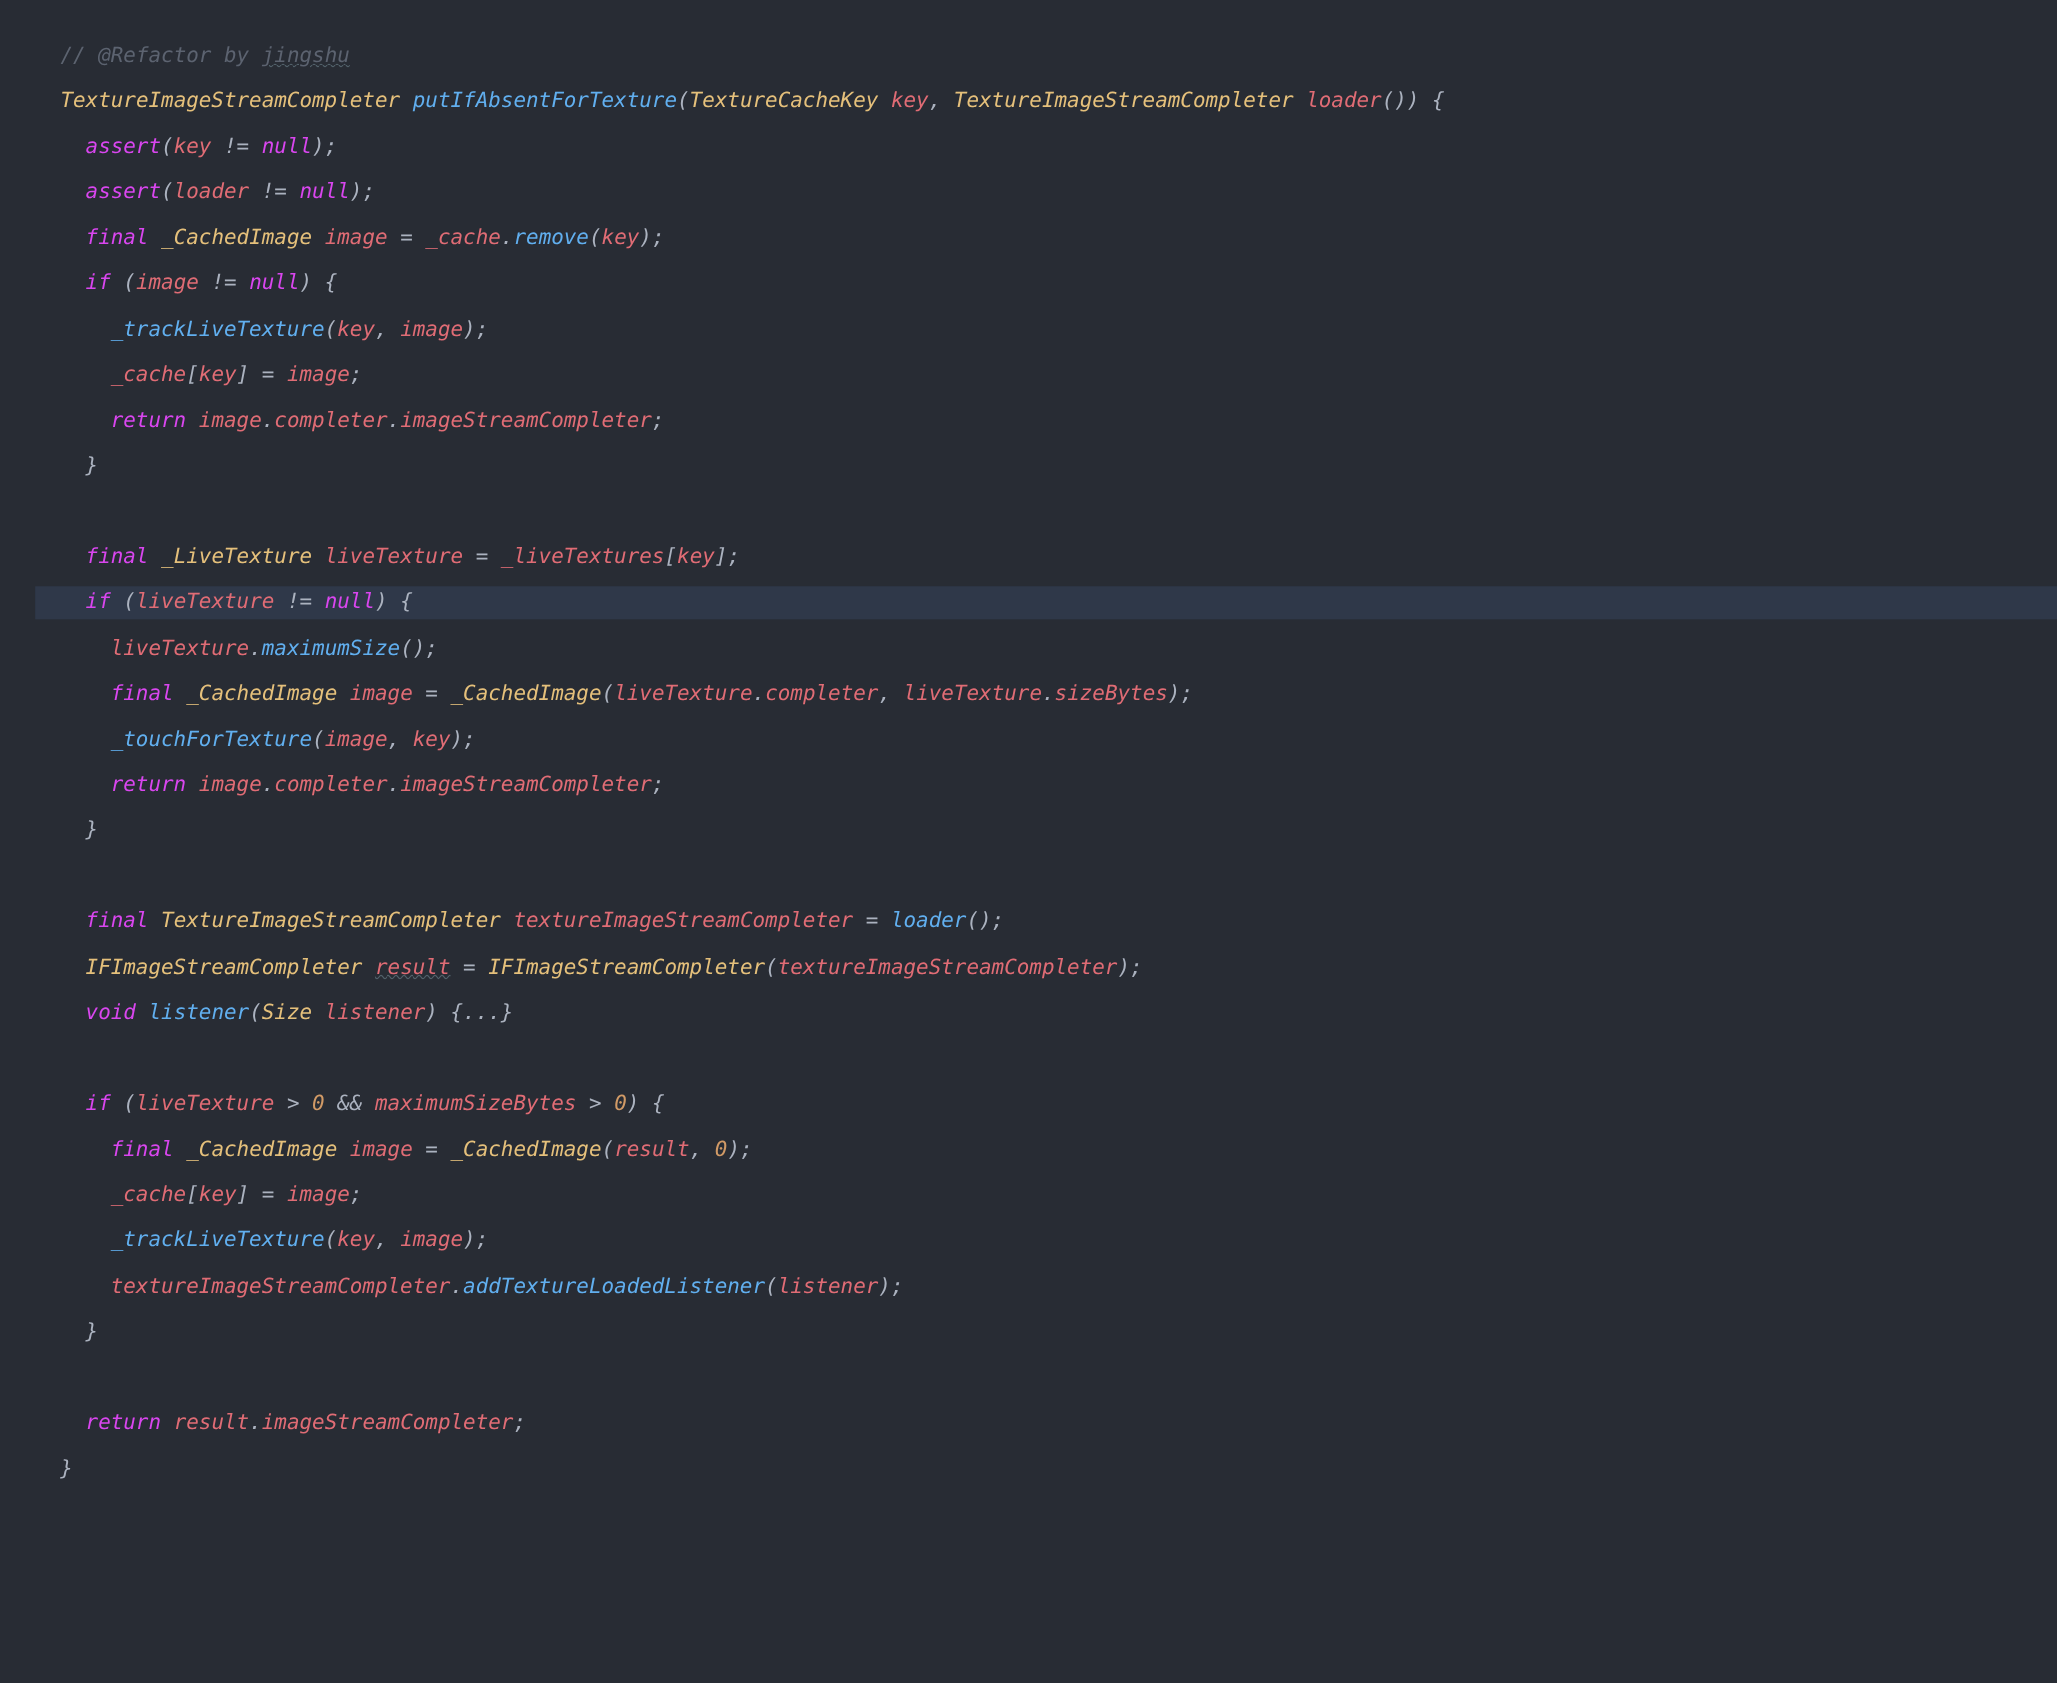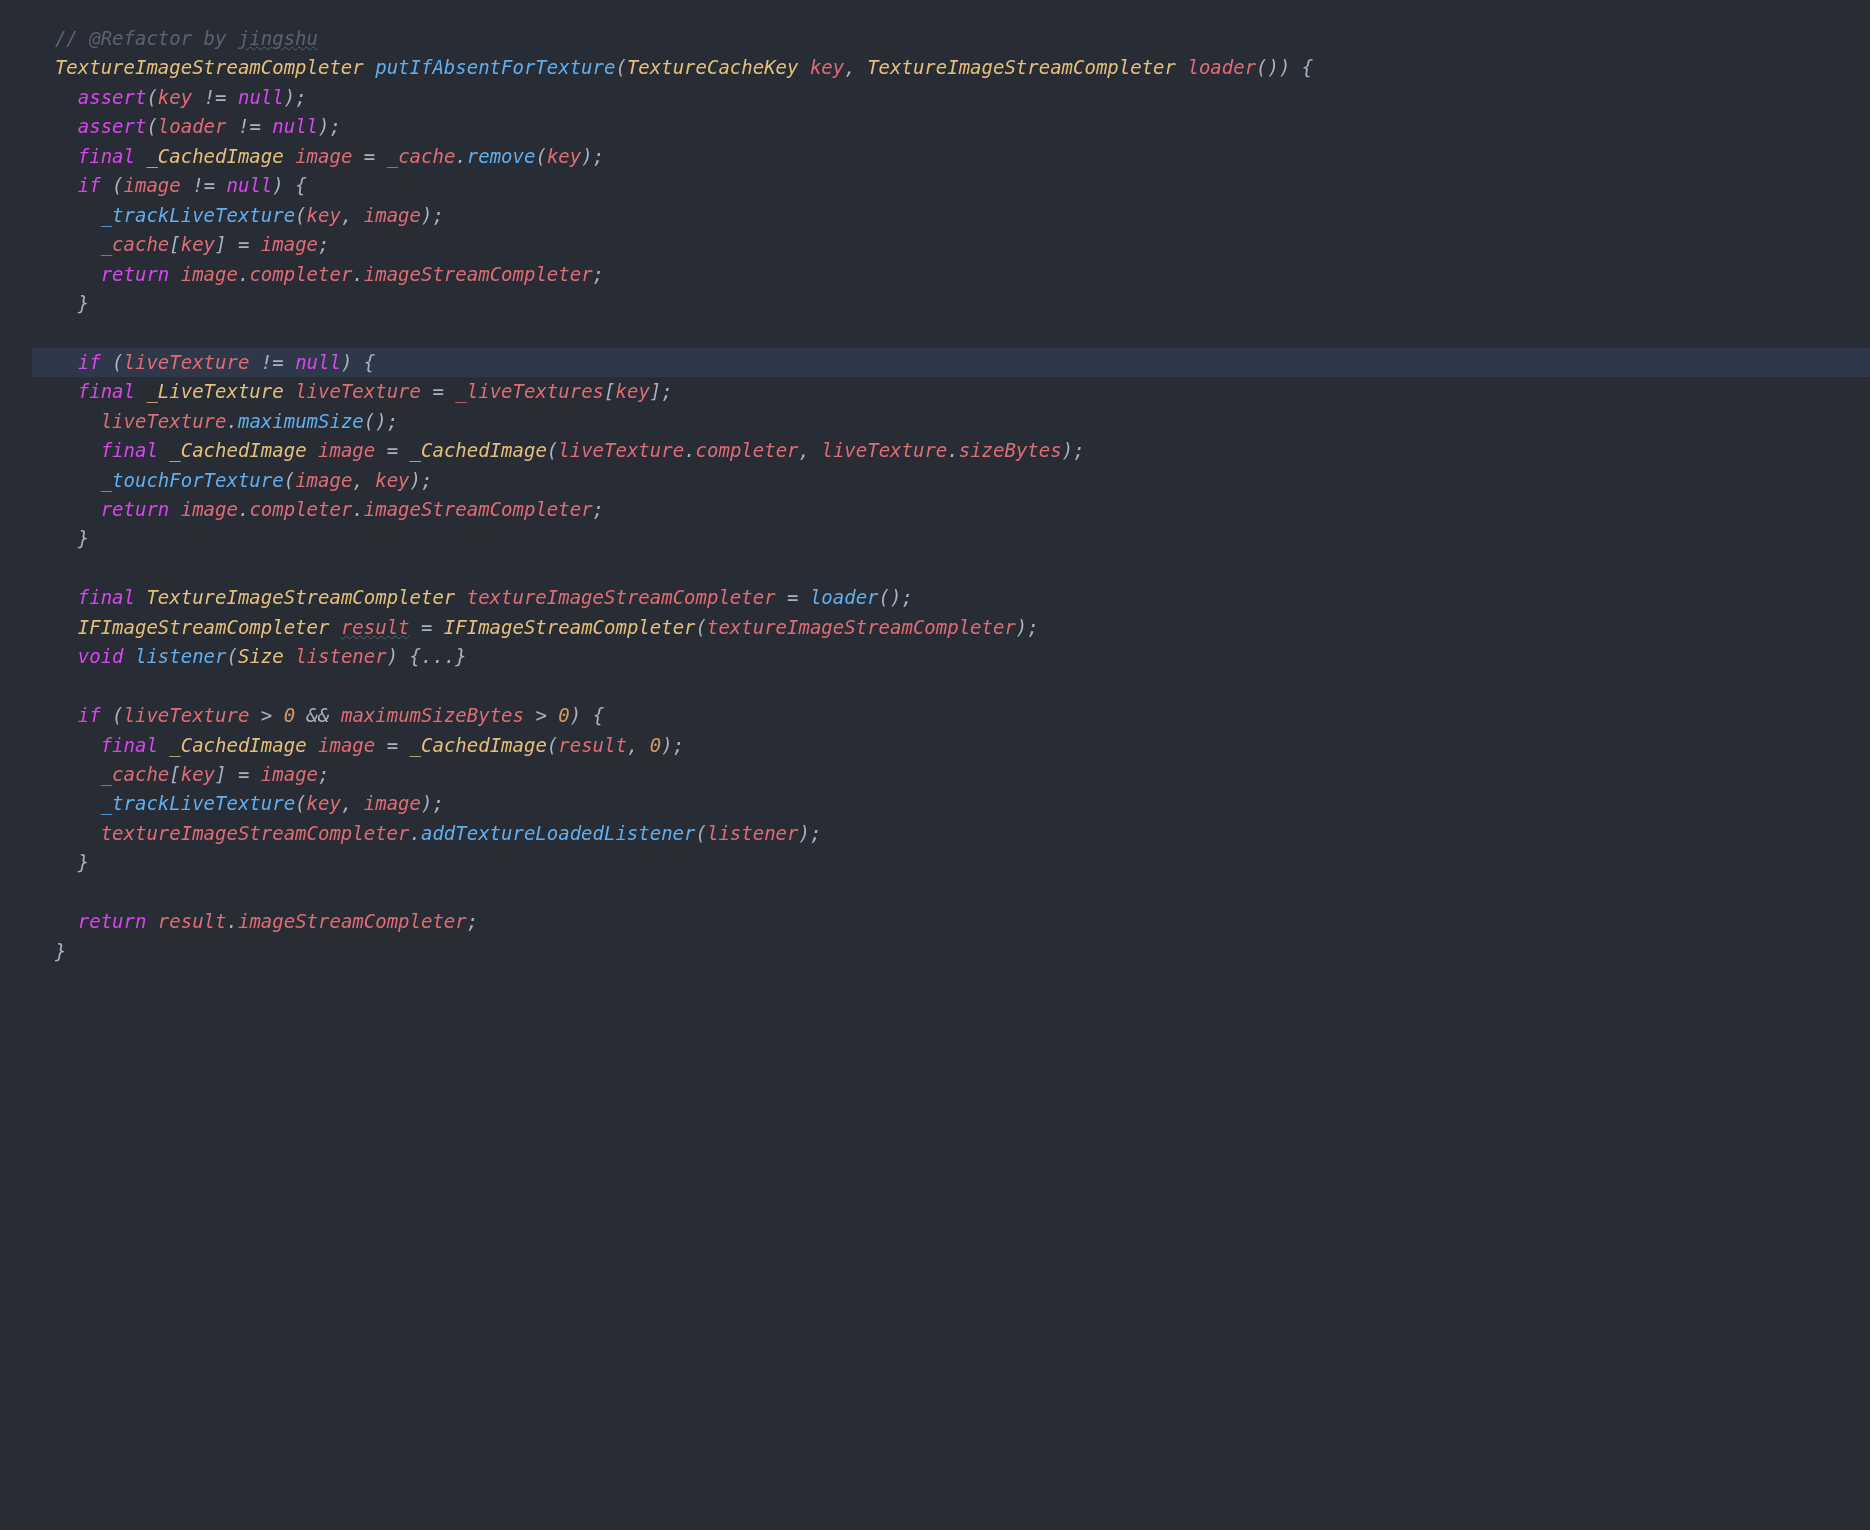--- a/index.html
+++ b/index.html
@@ -11,20 +11,21 @@
     font-style: italic;
     padding: 24px 0 24px 32px;
     color: #bbbbbb;
     width: 1870px;
     height: 1530px;
     overflow: hidden;
   }
   .code-line {
     white-space: pre;
     position: relative;
+    margin-top: 12px;
   }
   .highlighted {
     background: rgba(60, 80, 115, 0.35);
     display: block;
   }
   .cmt   { color: #5c6370; font-style: italic; }
   .kw    { color: #d946ef; }                 
   .type  { color: #e5c07b; }                 
   .fn    { color: #61afef; }                 
   .ident { color: #e06c75; }                 
@@ -42,22 +43,22 @@
     <div class="code-line"><span class="plain">  </span><span class="type">TextureImageStreamCompleter</span><span class="plain"> </span><span class="fn">putIfAbsentForTexture</span><span class="punc">(</span><span class="type">TextureCacheKey</span><span class="ident"> key</span><span class="punc">, </span><span class="type">TextureImageStreamCompleter</span><span class="plain"> </span><span class="ident">loader</span><span class="punc">()) {</span></div>
     <div class="code-line"><span class="plain">    </span><span class="kw">assert</span><span class="punc">(</span><span class="ident">key</span><span class="punc"> != </span><span class="kw">null</span><span class="punc">);</span></div>
     <div class="code-line"><span class="plain">    </span><span class="kw">assert</span><span class="punc">(</span><span class="ident">loader</span><span class="punc"> != </span><span class="kw">null</span><span class="punc">);</span></div>
     <div class="code-line"><span class="plain">    </span><span class="kw">final</span><span class="plain"> </span><span class="type">_CachedImage</span><span class="plain"> </span><span class="ident">image</span><span class="punc"> = </span><span class="ident">_cache</span><span class="punc">.</span><span class="fn">remove</span><span class="punc">(</span><span class="ident">key</span><span class="punc">);</span></div>
     <div class="code-line"><span class="plain">    </span><span class="kw">if</span><span class="punc"> (</span><span class="ident">image</span><span class="punc"> != </span><span class="kw">null</span><span class="punc">) {</span></div>
     <div class="code-line"><span class="plain">      </span><span class="fn">_trackLiveTexture</span><span class="punc">(</span><span class="ident">key</span><span class="punc">, </span><span class="ident">image</span><span class="punc">);</span></div>
     <div class="code-line"><span class="plain">      </span><span class="ident">_cache</span><span class="punc">[</span><span class="ident">key</span><span class="punc">] = </span><span class="ident">image</span><span class="punc">;</span></div>
     <div class="code-line"><span class="plain">      </span><span class="kw">return</span><span class="plain"> </span><span class="ident">image</span><span class="punc">.</span><span class="ident">completer</span><span class="punc">.</span><span class="ident">imageStreamCompleter</span><span class="punc">;</span></div>
     <div class="code-line"><span class="punc">    }</span></div>
     <div class="code-line">&nbsp;</div>
+    <div class="code-line"><span class="plain">    </span><span class="kw">final</span><span class="plain"> </span><span class="type">_LiveTexture</span><span class="plain"> </span><span class="ident">liveTexture</span><span class="punc"> = </span><span class="ident">_liveTextures</span><span class="punc">[</span><span class="ident">key</span><span class="punc">];</span></div>
     <div class="code-line highlighted"><span class="plain">    </span><span class="kw">if</span><span class="punc"> (</span><span class="ident">liveTexture</span><span class="punc"> != </span><span class="kw">null</span><span class="punc">) {</span></div>
-    <div class="code-line"><span class="plain">    </span><span class="kw">final</span><span class="plain"> </span><span class="type">_LiveTexture</span><span class="plain"> </span><span class="ident">liveTexture</span><span class="punc"> = </span><span class="ident">_liveTextures</span><span class="punc">[</span><span class="ident">key</span><span class="punc">];</span></div>
     <div class="code-line"><span class="plain">      </span><span class="ident">liveTexture</span><span class="punc">.</span><span class="fn">maximumSize</span><span class="punc">();</span></div>
     <div class="code-line"><span class="plain">      </span><span class="kw">final</span><span class="plain"> </span><span class="type">_CachedImage</span><span class="plain"> </span><span class="ident">image</span><span class="punc"> = </span><span class="type">_CachedImage</span><span class="punc">(</span><span class="ident">liveTexture</span><span class="punc">.</span><span class="ident">completer</span><span class="punc">, </span><span class="ident">liveTexture</span><span class="punc">.</span><span class="ident">sizeBytes</span><span class="punc">);</span></div>
     <div class="code-line"><span class="plain">      </span><span class="fn">_touchForTexture</span><span class="punc">(</span><span class="ident">image</span><span class="punc">, </span><span class="ident">key</span><span class="punc">);</span></div>
     <div class="code-line"><span class="plain">      </span><span class="kw">return</span><span class="plain"> </span><span class="ident">image</span><span class="punc">.</span><span class="ident">completer</span><span class="punc">.</span><span class="ident">imageStreamCompleter</span><span class="punc">;</span></div>
     <div class="code-line"><span class="punc">    }</span></div>
     <div class="code-line">&nbsp;</div>
     <div class="code-line"><span class="plain">    </span><span class="kw">final</span><span class="plain"> </span><span class="type">TextureImageStreamCompleter</span><span class="plain"> </span><span class="ident">textureImageStreamCompleter</span><span class="punc"> = </span><span class="fn">loader</span><span class="punc">();</span></div>
     <div class="code-line"><span class="plain">    </span><span class="type">IFImageStreamCompleter</span><span class="plain"> </span><span class="ident under">result</span><span class="punc"> = </span><span class="type">IFImageStreamCompleter</span><span class="punc">(</span><span class="ident">textureImageStreamCompleter</span><span class="punc">);</span></div>
     <div class="code-line"><span class="plain">    </span><span class="kw">void</span><span class="plain"> </span><span class="fn">listener</span><span class="punc">(</span><span class="type">Size</span><span class="plain"> </span><span class="ident">listener</span><span class="punc">) </span><span class="fold">{...}</span></div>
     <div class="code-line">&nbsp;</div>

